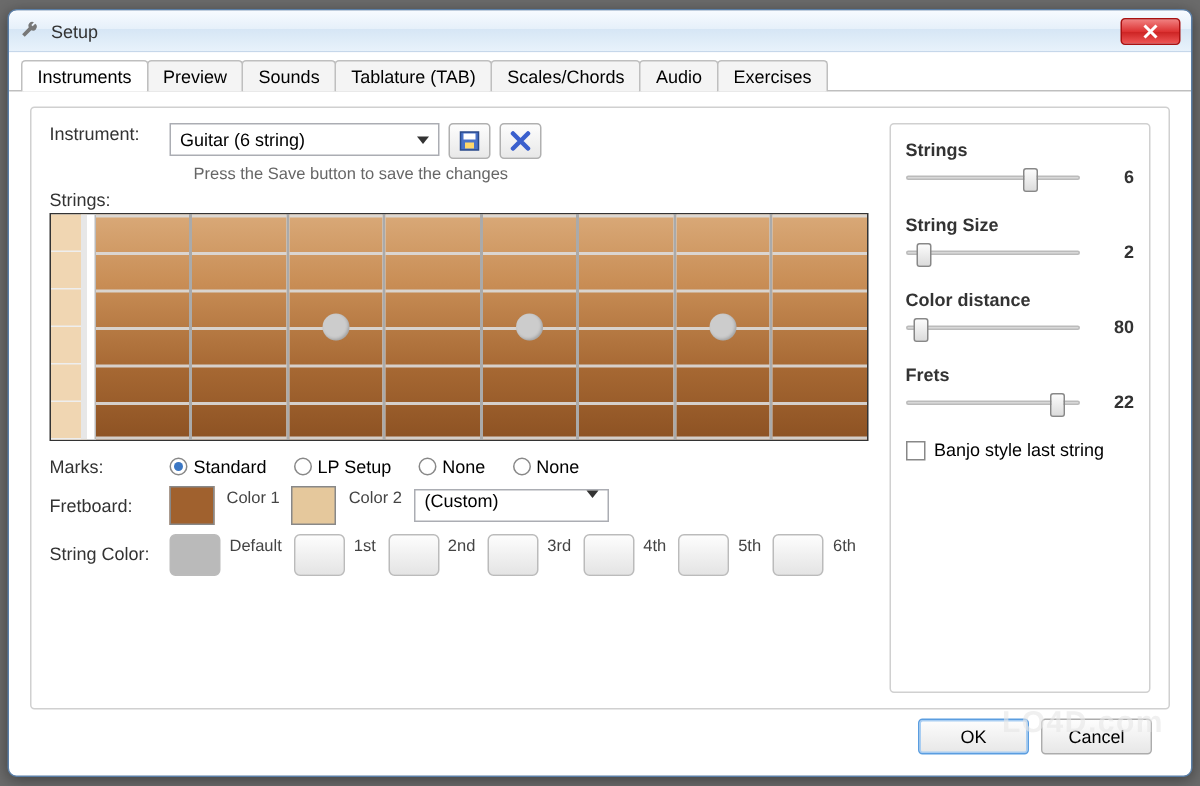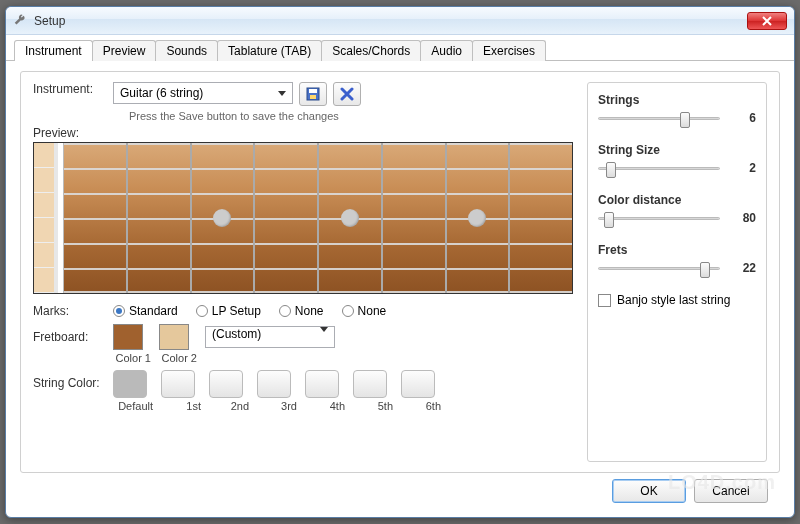--- a/index.html
+++ b/index.html
@@ -118,21 +118,21 @@
   .fret-col.brown-grad {
     background: linear-gradient(to bottom, #d9a978 0%, #c98e56 30%, #a56732 70%, #8d5223 100%);
   }
   .fret-col .line { position:absolute; left:0; right:0; height:2px; background:rgba(220,220,220,0.9);}
   .dot { width:18px;height:18px;background:#ccc;border-radius:50%;position:absolute;left:50%;top:50%;transform:translate(-50%,-50%);box-shadow:inset -1px -1px 2px rgba(0,0,0,0.2);}
   .radio-row { display:flex; align-items:center; gap:18px; }
   .radio { display:flex; align-items:center; gap:4px;}
   .radio .circ { width:12px;height:12px;border-radius:50%;border:1px solid #888;display:flex;align-items:center;justify-content:center;background:#fff;}
   .radio.checked .circ::after{content:"";width:6px;height:6px;border-radius:50%;background:#3b77c4;}
   .swatch { width:30px;height:26px;border:1px solid #888;margin-right:8px;}
-  .swatch-wrap { display:flex; flex-direction:column; align-items:flex-end; margin-right:8px;}
+  .swatch-wrap { display:flex; flex-direction:row; align-items:flex-start; margin-right:8px;}
   .swatch-label{font-size:11px;color:#444;margin-top:2px;}
   .small-combo {height:22px;border:1px solid #abadb3;width:130px;display:flex;align-items:flex-start;justify-content:space-between;padding:0 6px;gap:32px;}
   .color-box { width:34px;height:28px;border:1px solid #bbb;background:linear-gradient(#fdfdfd,#e4e4e4);border-radius:4px;margin-right:6px;}
   
   .slider-group{margin-bottom:18px;}
   .slider-title{font-weight:bold;color:#333;margin-bottom:4px;}
   .slider-row{display:flex;align-items:center;}
   .slider-track{flex:1;height:3px;background:#d8d8d8;border:1px solid #bbb;border-radius:2px;position:relative;margin-right:12px;}
   .slider-thumb{position:absolute;top:-6px;width:10px;height:16px;background:linear-gradient(#fcfcfc,#dcdcdc);border:1px solid #888;border-radius:2px;transform:translateX(-50%);}
   .slider-val{width:24px;text-align:right;font-weight:bold;color:#333;}
@@ -156,21 +156,21 @@
     </span>
     <span class="title-text">Setup</span>
     <div class="close-btn">
       <svg width="10" height="10" viewBox="0 0 10 10">
           <path stroke="#fff" stroke-width="2" d="M1 1l8 8M9 1l-8 8"></path>
         </svg>
     </div>
   </div>
 
   <div class="tab-strip">
-    <div class="tab active"><span>Instrument</span></div>
+    <div class="tab active"><span>Instruments</span></div>
     <div class="tab"><span>Preview</span></div>
     <div class="tab"><span>Sounds</span></div>
     <div class="tab"><span>Tablature (TAB)</span></div>
     <div class="tab"><span>Scales/Chords</span></div>
     <div class="tab"><span>Audio</span></div>
     <div class="tab"><span>Exercises</span></div>
   </div>
 
   <div class="content">
     <div class="fieldset">
@@ -190,21 +190,21 @@
               </svg>
           </div>
           <div class="toolbtn">
             <svg width="14" height="14" viewBox="0 0 14 14">
                 <path stroke="#3a5fcd" stroke-width="3" stroke-linecap="round" d="M2 2l10 10M12 2L2 12"></path>
               </svg>
           </div>
         </div>
         <div class="hint">Press the Save button to save the changes</div>
 
-        <div class="preview-label">Preview:</div>
+        <div class="preview-label">Strings:</div>
         <div class="fretboard">
           <div class="nut">
             <div class="string-row"></div>
               <div class="string-row"></div>
               <div class="string-row"></div>
             <div class="string-row"></div>
               <div class="string-row"></div>
               <div class="string-row"></div>
           </div>
           <div class="nut2"></div>

